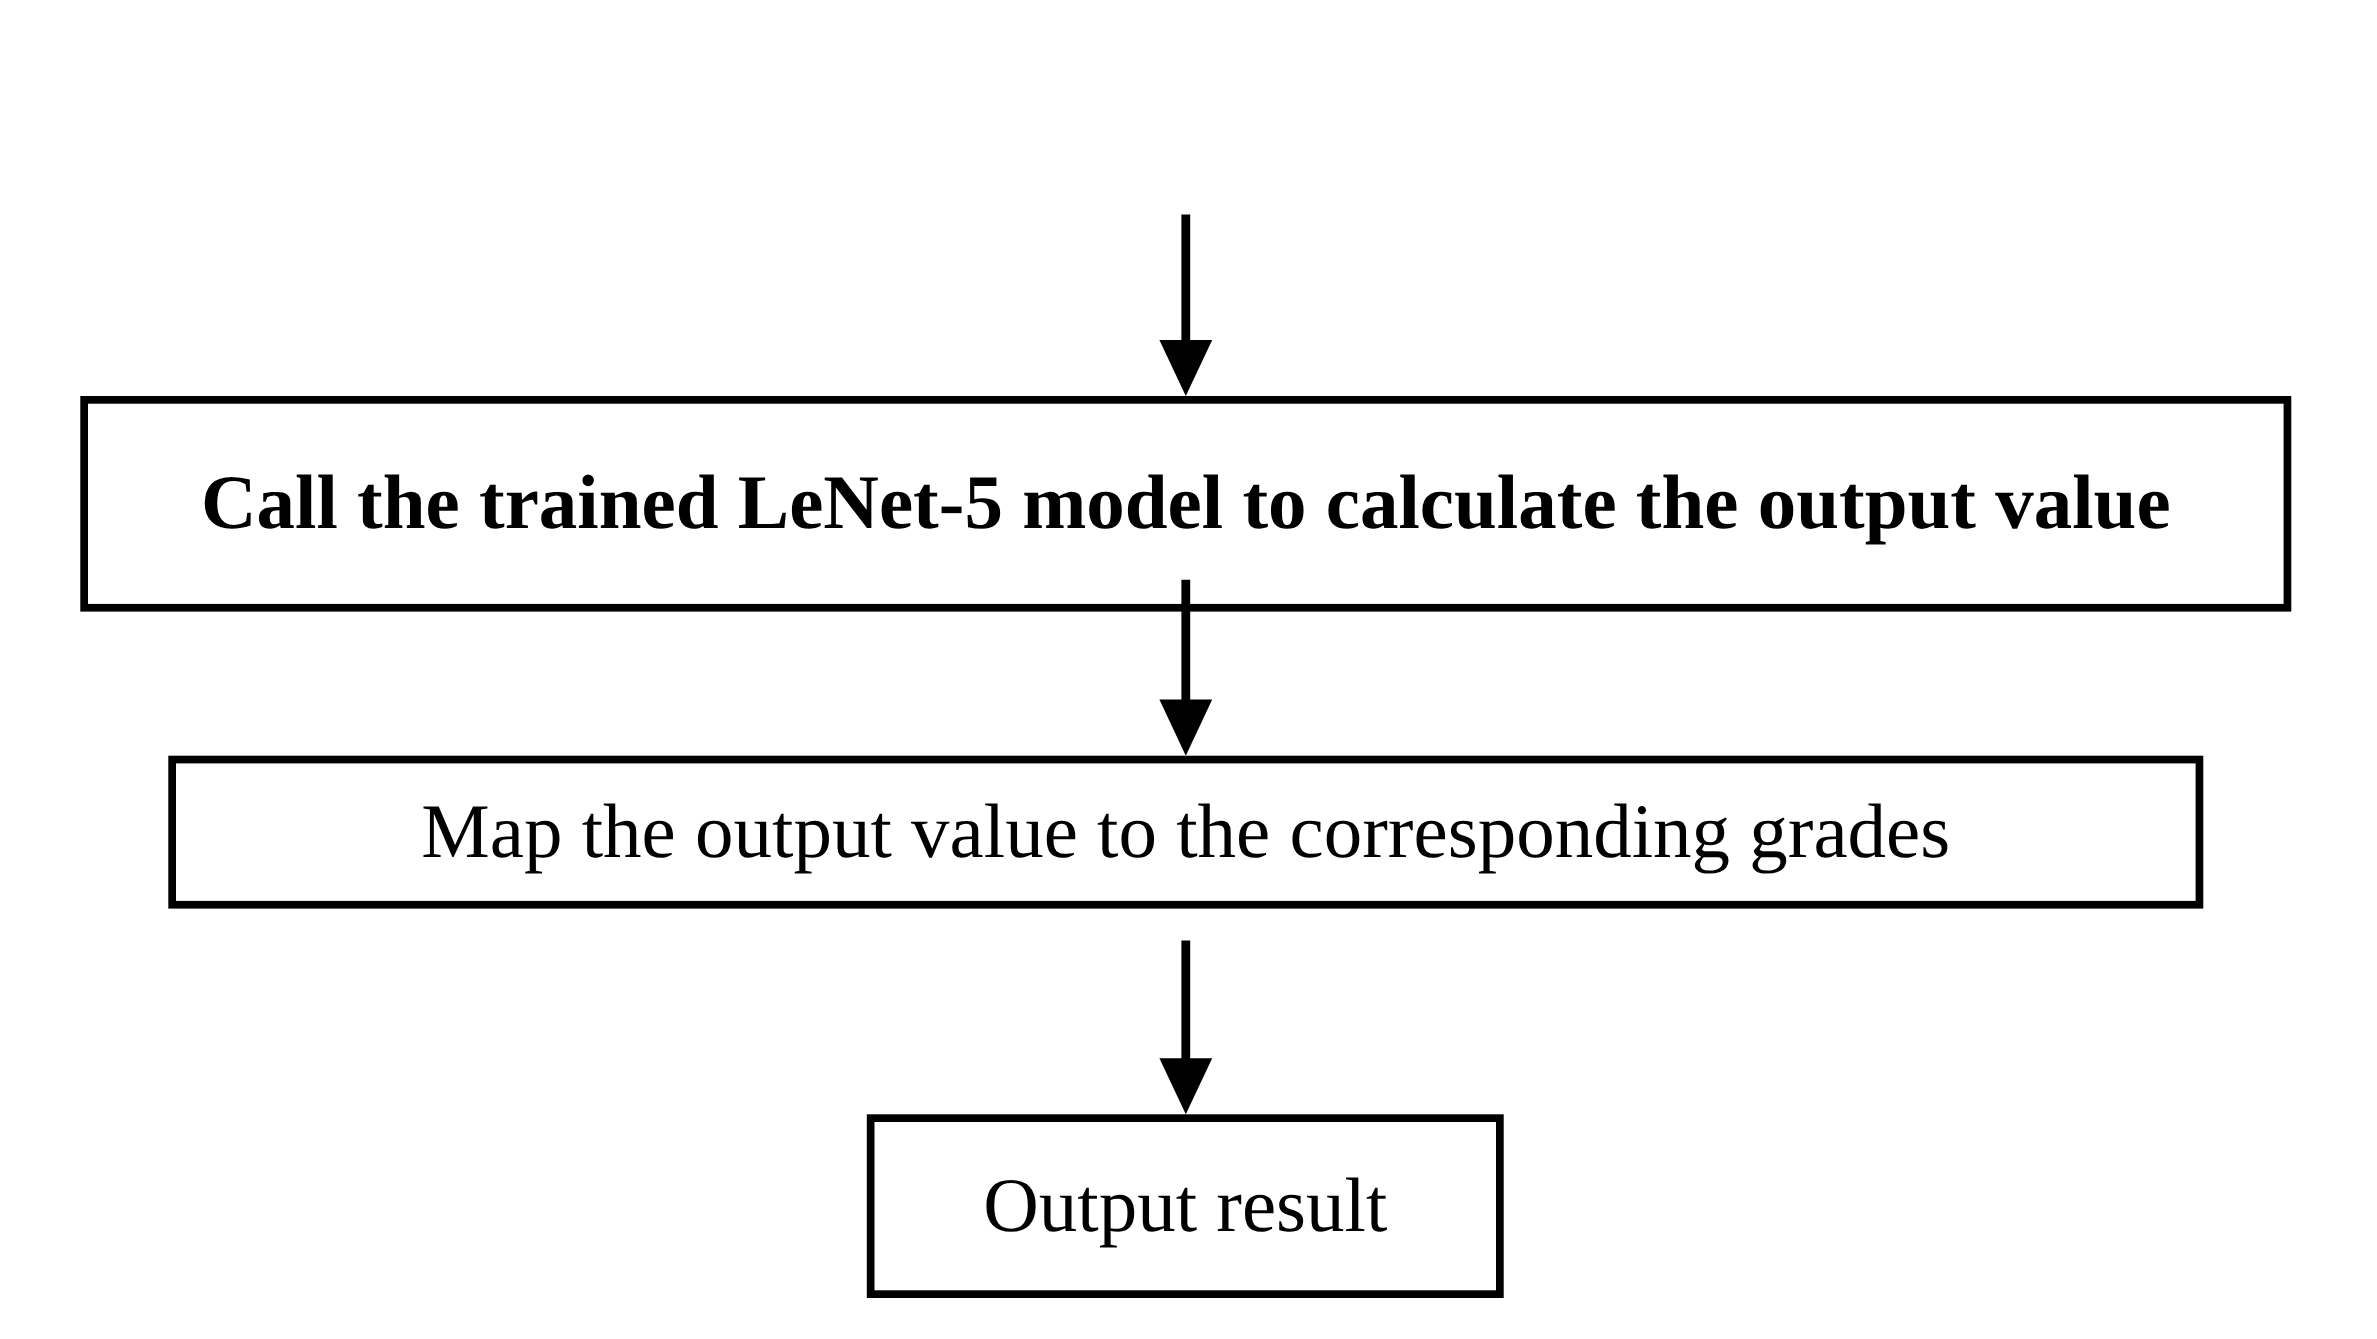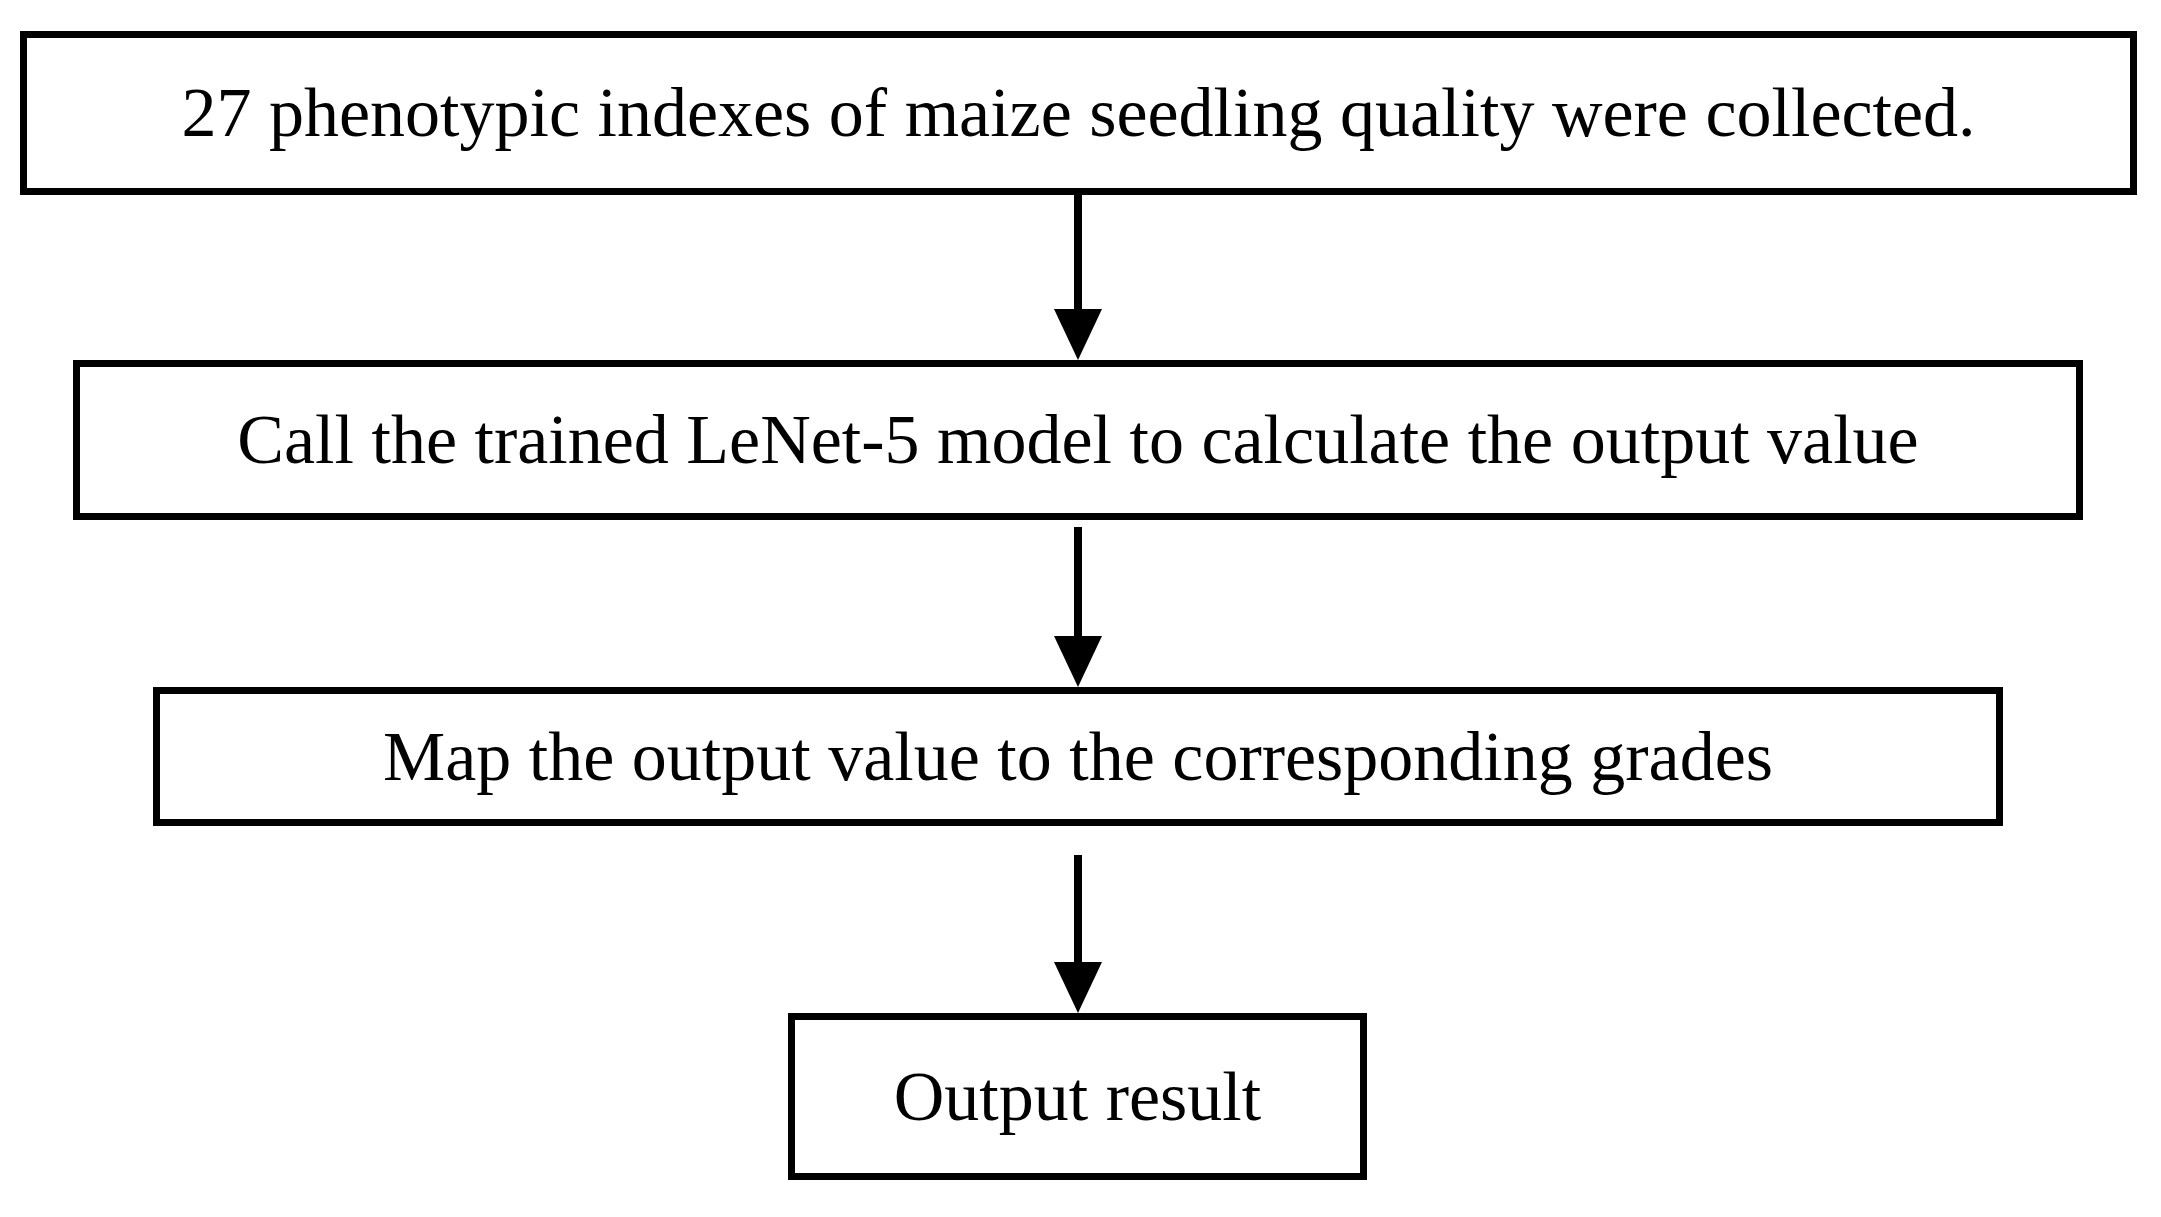--- a/index.html
+++ b/index.html
@@ -40,32 +40,29 @@
   .connector svg {
     display: block;
     overflow: visible;
   }
 </style>
 </head>
 <body>
 
 <div id="canvas">
 
-  <div class="node" id="node-0" style="left: 20px; top: 31px; width: 2117px; height: 164px;">
-    <span class="node-label">27 phenotypic indexes of maize seedling quality were collected.</span>
-  </div>
 
   <div class="connector" id="conn-0" style="left: 1054px; top: 195px;">
     <svg width="48" height="165" viewBox="0 0 48 165" aria-hidden="true">
       <line x1="24" y1="0" x2="24" y2="118" stroke="#000000" stroke-width="8"></line>
       <polygon points="0,114 48,114 24,165" fill="#000000"></polygon>
     </svg>
   </div>
 
-  <div class="node" id="node-1" style="left: 73px; top: 360px; width: 2010px; height: 160px;">
+  <div class="node" id="node-1" style="left: 73px; top: 360px; width: 2010px; height: 196px; font-weight: bold;">
     <span class="node-label">Call the trained LeNet-5 model to calculate the output value</span>
   </div>
 
   <div class="connector" id="conn-1" style="left: 1054px; top: 527px;">
     <svg width="48" height="160" viewBox="0 0 48 160" aria-hidden="true">
       <line x1="24" y1="0" x2="24" y2="113" stroke="#000000" stroke-width="8"></line>
       <polygon points="0,109 48,109 24,160" fill="#000000"></polygon>
     </svg>
   </div>
 

